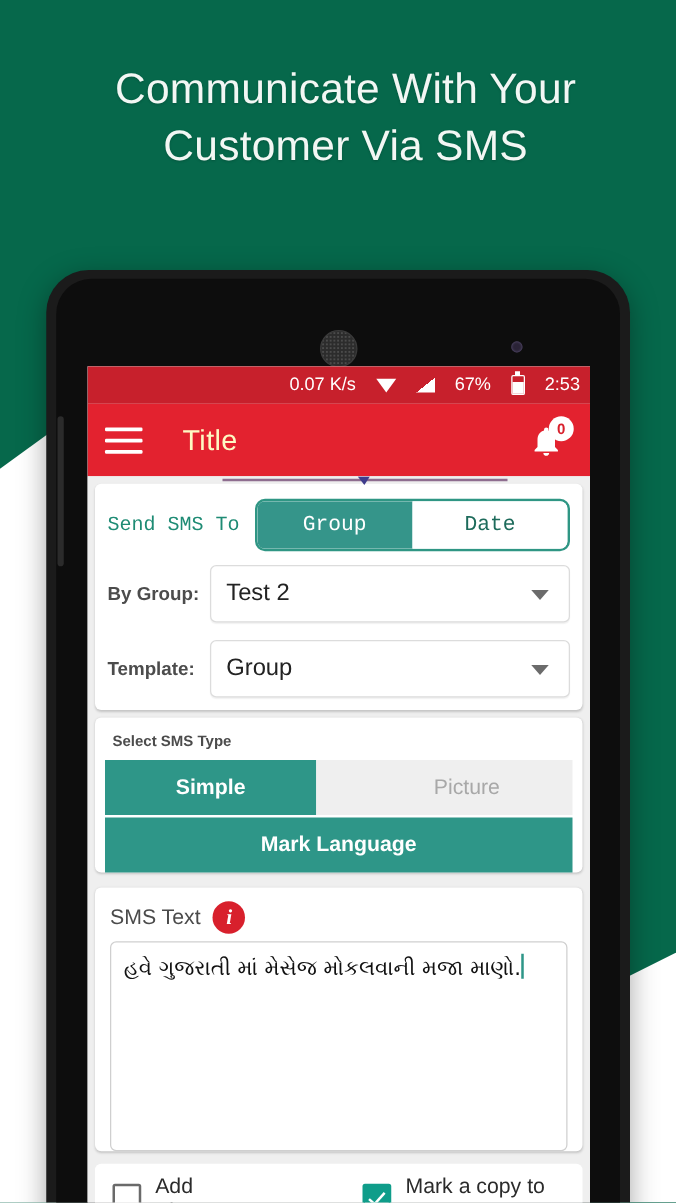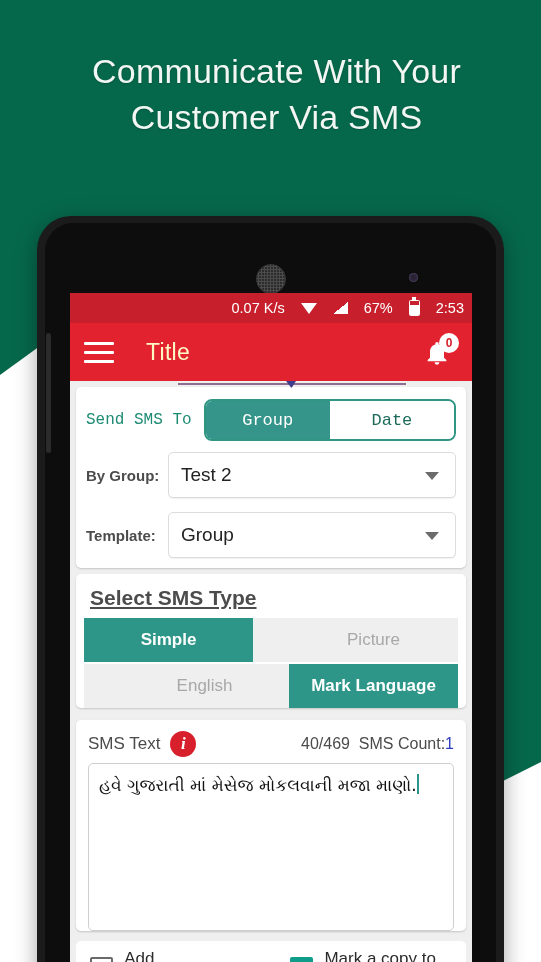--- a/index.html
+++ b/index.html
@@ -129,21 +129,21 @@
     display:flex;align-items:center;padding:0 12px;position:relative;cursor:pointer;
     box-shadow:0 1px 1px rgba(0,0,0,.06);
   }
   .fselect .val{font-size:19px;color:#232323;}
   .caret{
     position:absolute;right:16px;top:50%;margin-top:-3px;width:0;height:0;
     border-left:7px solid transparent;border-right:7px solid transparent;border-top:8px solid #6b6b6b;
   }
   .pad-b{padding-bottom:10px;}
   
-  .sectitle{font-size:21px;font-weight:bold;color:#4c4c4c;padding:12px 14px 8px 14px;text-decoration:underline;}
+  .sectitle{font-size:12px;font-weight:bold;color:#4c4c4c;padding:12px 14px 8px 14px;}
   .grid2{display:flex;}
   .gbtn{
     flex:1;height:44px;display:flex;align-items:center;justify-content:center;
     font-size:17px;cursor:pointer;
   }
   .gbtn.on{background:#2e9688;color:#fff;font-weight:bold;}
   .gbtn.off{background:#efefef;color:#a8a8a8;padding-left:36px;}
   .grid2.first{margin:0 8px;}
   .grid2.second{margin:2px 8px 12px 8px;}
   
@@ -250,33 +250,28 @@
           </div>
         </div>
 
         <div class="card">
           <div class="sectitle">Select SMS Type</div>
           <div class="grid2 first">
             <div class="gbtn on">Simple</div>
             <div class="gbtn off">Picture</div>
           </div>
           <div class="grid2 second">
-            <div class="gbtn off">English</div>
             <div class="gbtn on">Mark Language</div>
           </div>
         </div>
 
         <div class="card">
           <div class="smshead">
             <span class="t">SMS Text</span>
             <span class="infoicon">i</span>
-            <span class="counter">
-              <span>40/469</span>
-              &nbsp;<span>SMS Count:</span><span class="blue">1</span>
-            </span>
           </div>
           <div class="textarea" placeholder="Enter your message"><span>હવે ગુજરાતી માં મેસેજ મોકલવાની મજા માણો.</span><span class="caretbar"></span></div>
         </div>
 
         <div class="cbrow">
           <div class="cbitem">
             <span class="box"></span>
             <span class="cblabel">Add Signature</span>
           </div>
           <div class="cbitem second">

